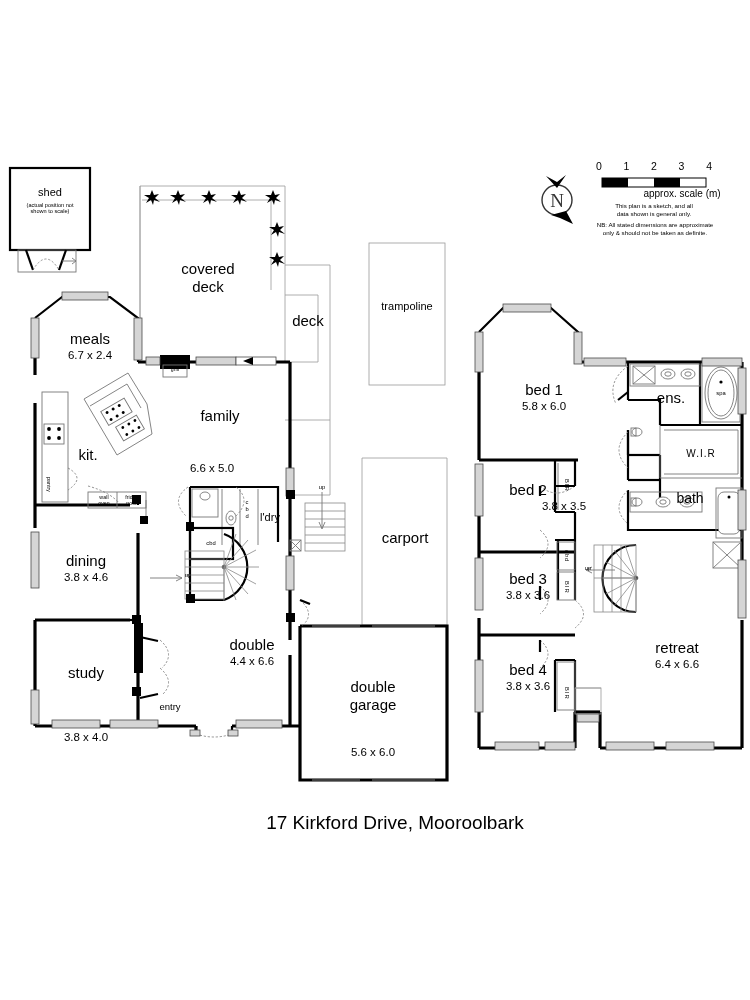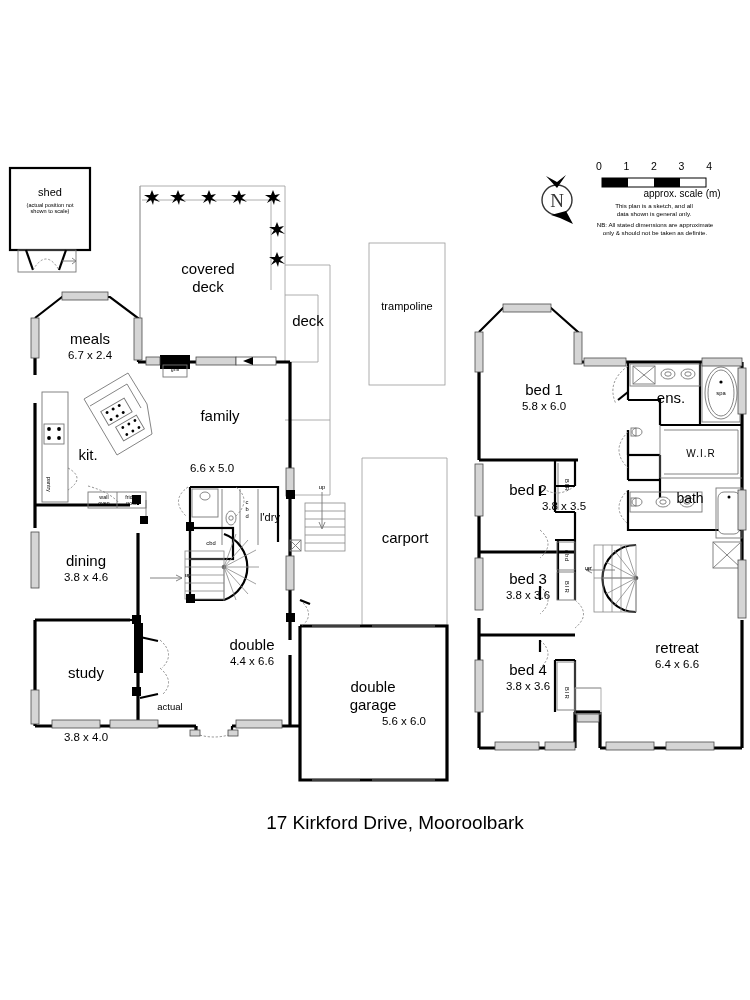--- a/index.html
+++ b/index.html
@@ -447,25 +447,25 @@
 <div class="lbl room-dim" style="left:38px;top:683px;width:96px;margin-top:48px;">3.8 x 4.0</div>
 
 <div class="lbl room-name" style="left:160px;top:407px;width:120px;">family</div>
 <div class="lbl room-dim" style="left:152px;top:426px;width:120px;margin-top:36px;">6.6 x 5.0</div>
 
 <div class="lbl room-name" style="left:200px;top:636px;width:104px;">double</div>
 <div class="lbl room-dim" style="left:200px;top:655px;width:104px;text-align:center;">4.4 x 6.6</div>
 
 <div class="lbl room-name" style="left:320px;top:678px;width:106px;">double</div>
 <div class="lbl room-name" style="left:320px;top:696px;width:106px;">garage</div>
-<div class="lbl room-dim" style="left:320px;top:715px;width:106px;text-align:right;">5.6 x 6.0</div>
+<div class="lbl room-dim" style="left:320px;top:746px;width:106px;">5.6 x 6.0</div>
 
 <div class="lbl room-name" style="left:352px;top:529px;width:106px;">carport</div>
 
-<div class="lbl" style="left:140px;top:702px;width:60px;font-size:9.5px;">actual</div>
+<div class="lbl" style="left:140px;top:702px;width:60px;font-size:9.5px;">entry</div>
 <div class="lbl" style="left:248px;top:511px;width:44px;font-size:11px;">l'dry</div>
 
 <div class="lbl tiny vert" style="left:45px;top:468px;height:34px;">pantry</div>
 <div class="lbl tiny" style="left:92px;top:495px;width:24px;">wall</div>
 <div class="lbl tiny" style="left:92px;top:501px;width:24px;">oven</div>
 <div class="lbl tiny" style="left:119px;top:495px;width:26px;">fridge</div>
 <div class="lbl tiny" style="left:119px;top:501px;width:26px;">posn</div>
 <div class="lbl tiny" style="left:163px;top:367px;width:24px;">grill</div>
 <div class="lbl tiny2" style="left:196px;top:540px;width:30px;">cbd</div>
 <div class="lbl tiny2" style="left:240px;top:499px;width:14px;">c</div>

